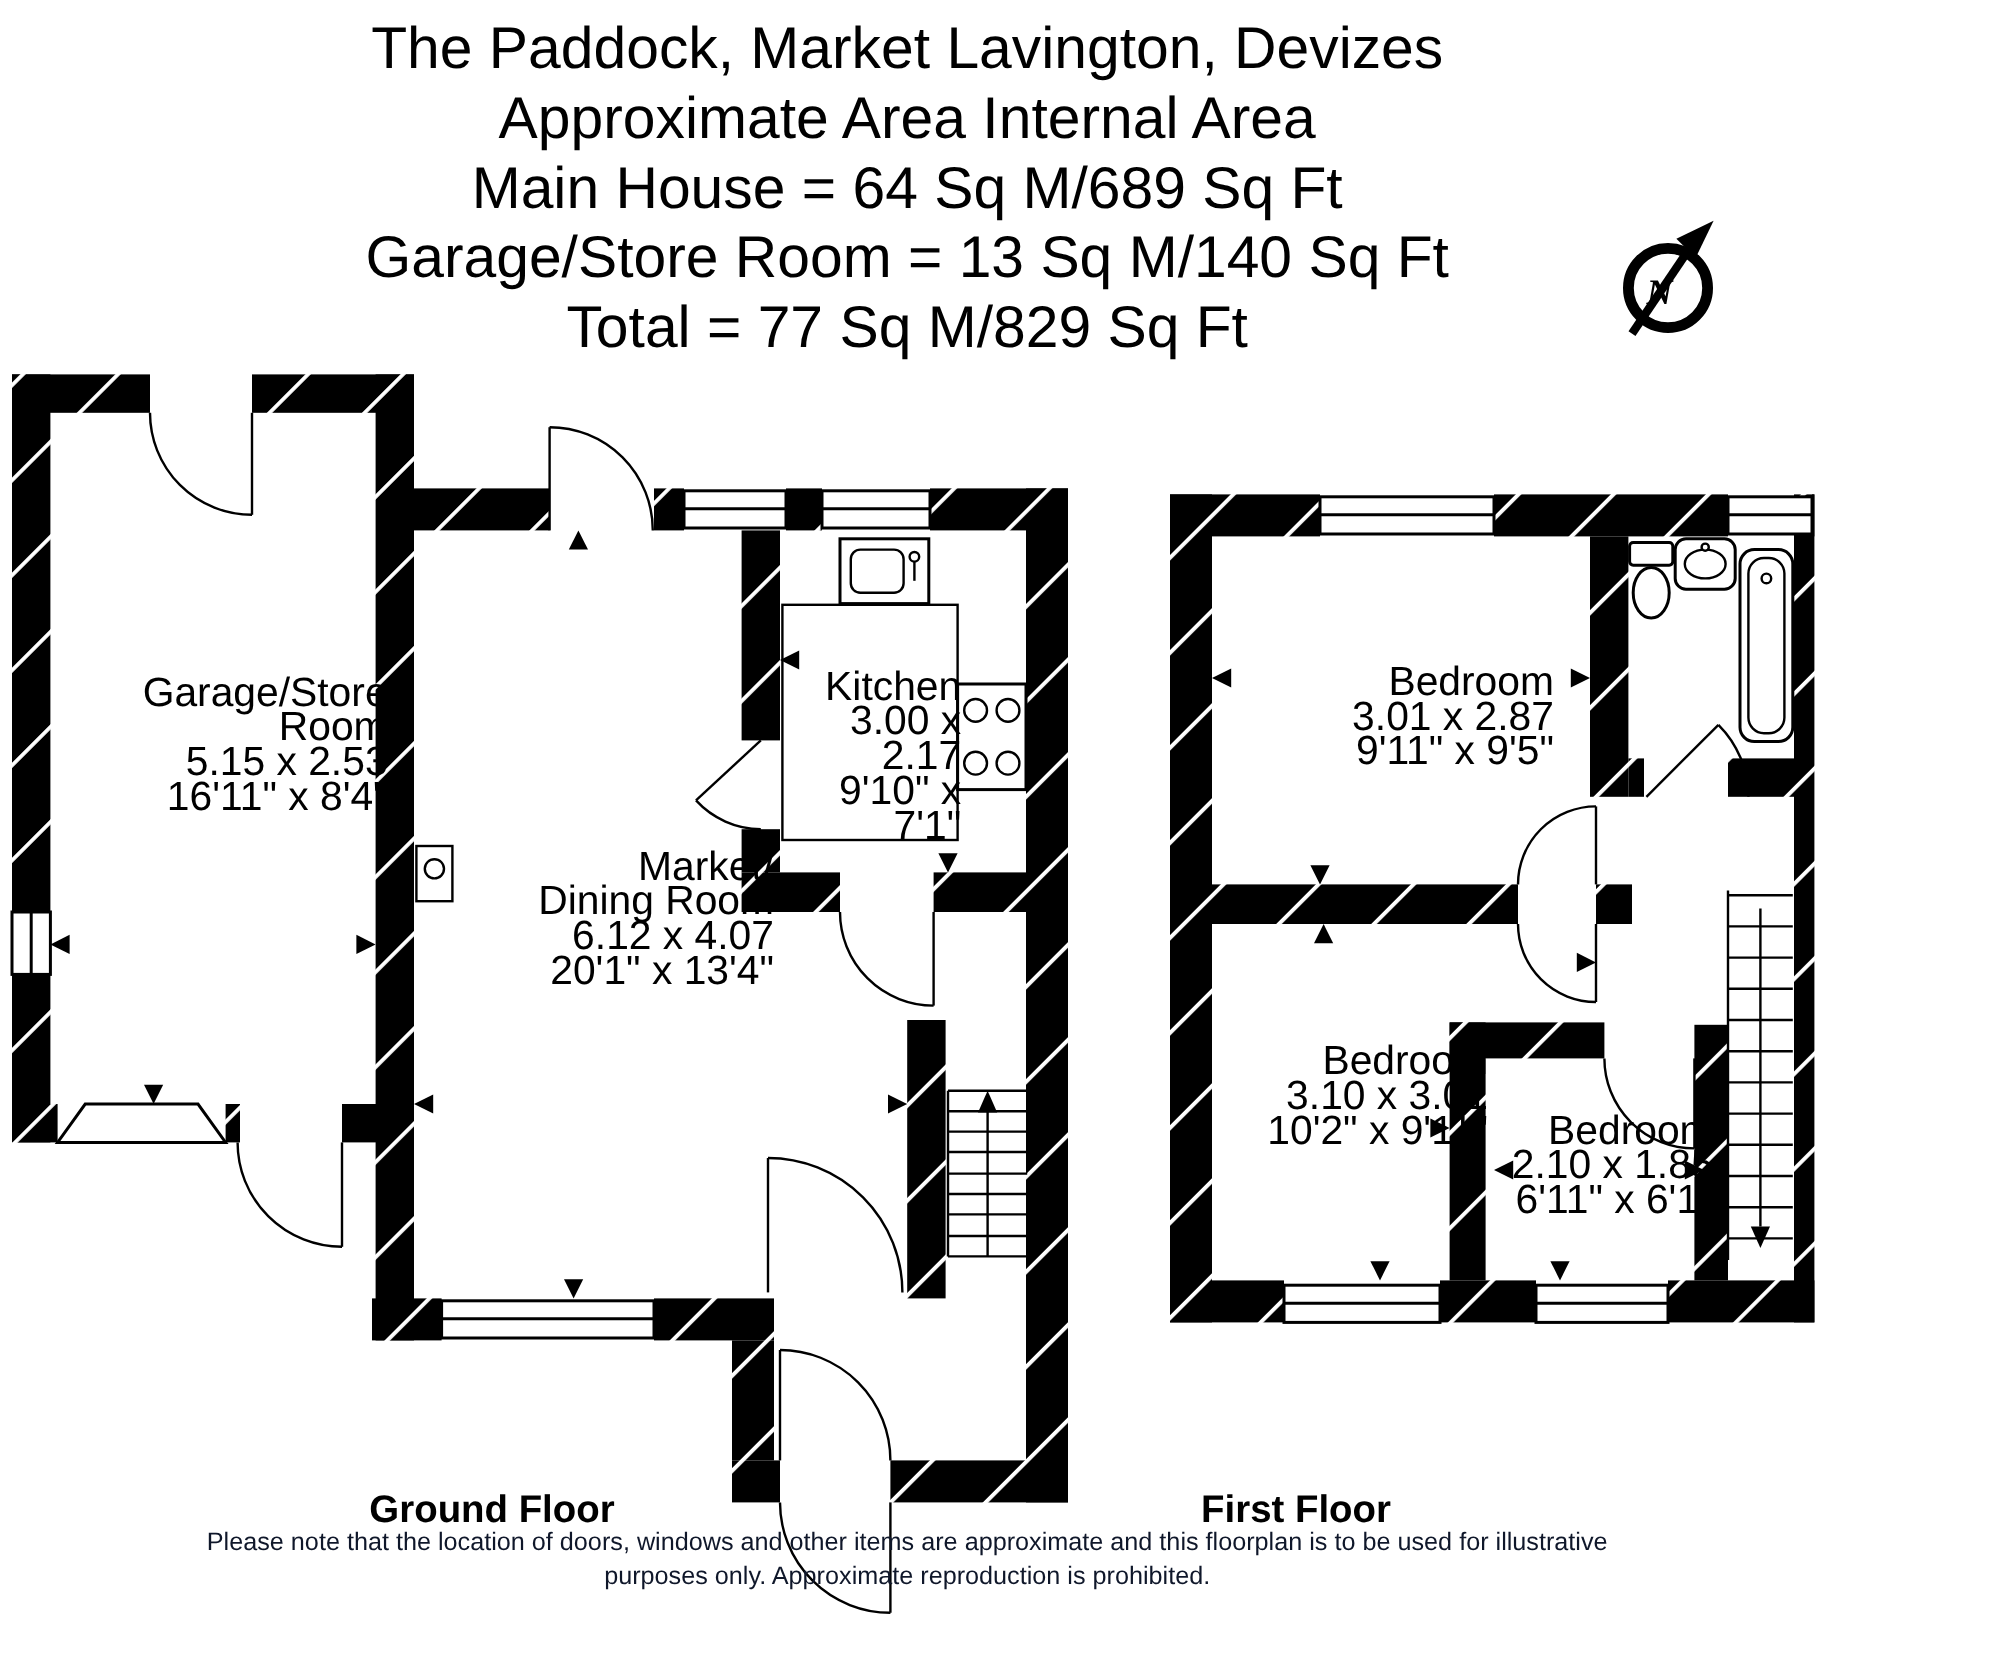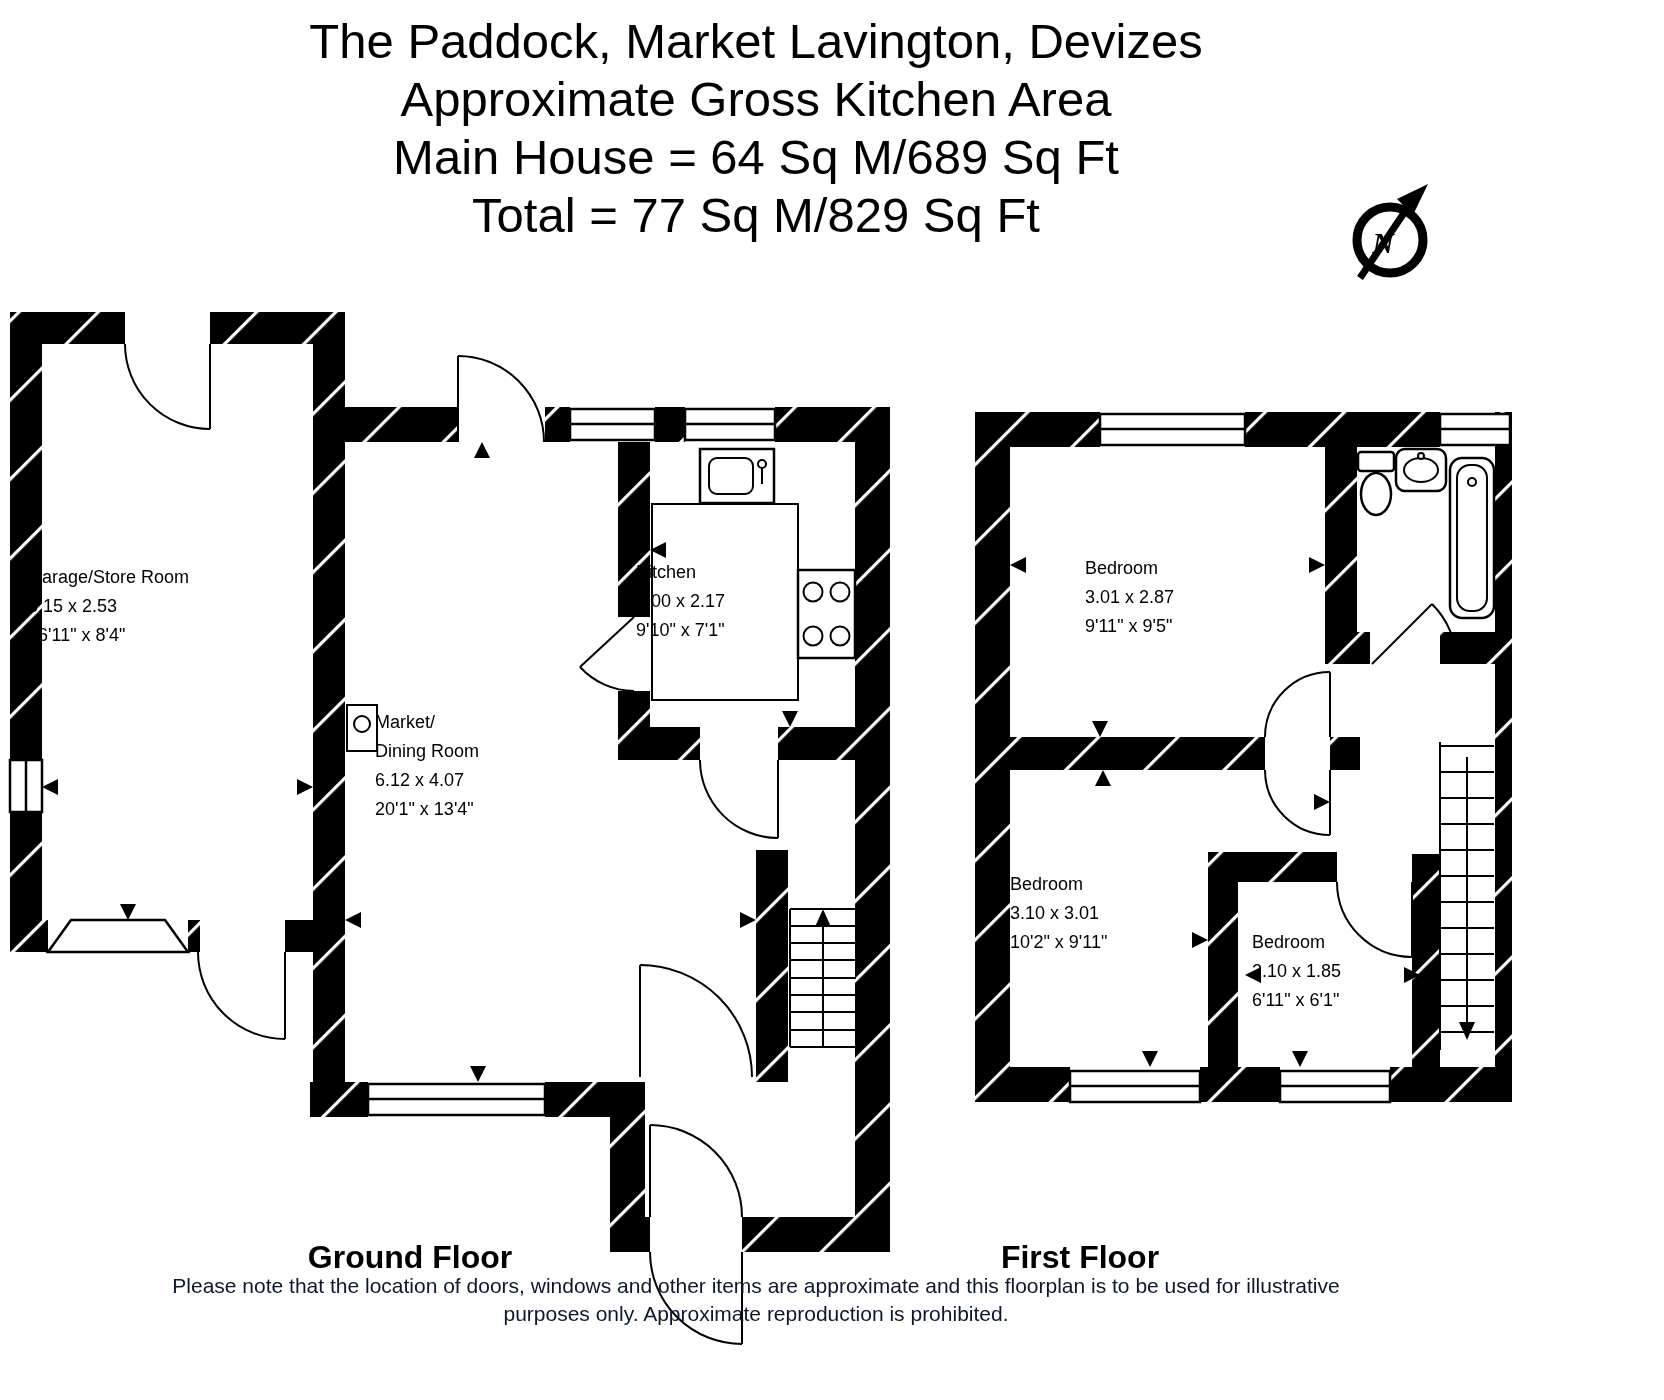--- a/index.html
+++ b/index.html
@@ -1,34 +1,35 @@
 <!DOCTYPE html>
 <html><head>
 <meta charset="utf-8">
 <style>
   html,body{margin:0;padding:0;background:#fff;}
   .canvas{position:relative;width:1512px;height:1400px;background:#fff;color:#000;
           font-family:"Liberation Sans",sans-serif;overflow:hidden;margin-top:12px;}
   .header{position:absolute;top:0;left:0;width:100%;text-align:center;
           font-size:49px;line-height:58px;font-weight:400;}
   .plan{position:absolute;top:0;left:0;}
-  .room-label{position:absolute;text-align:left;font-size:18px;line-height:29px;}
+  .room-label{position:absolute;text-align:right;font-size:34px;line-height:29px;}
   .floor-label{position:absolute;width:340px;text-align:center;font-size:32px;font-weight:700;}
   .footer{position:absolute;top:1260px;left:0;width:100%;text-align:center;
           font-size:21px;line-height:28px;color:#0f172a;}
 </style>
 </head>
 <body>
 
 <div class="canvas">
 
   <div class="header">
     <div>The Paddock, Market Lavington, Devizes</div>
-    <div>Approximate Gross Kitchen Area</div>
+    <div>Approximate Area Internal Area</div>
     <div>Main House = 64 Sq M/689 Sq Ft</div>
+    <div>Garage/Store Room = 13 Sq M/140 Sq Ft</div>
     <div>Total = 77 Sq M/829 Sq Ft</div>
   </div>
 
   <svg class="plan" width="1664" height="1400" viewBox="0 0 1664 1400">
     <defs>
       <pattern id="hatch" width="56" height="56" patternUnits="userSpaceOnUse" patternTransform="rotate(45)">
         <rect width="56" height="56" fill="#000"></rect>
         <rect width="3.2" height="56" fill="#fff"></rect>
       </pattern>
     </defs>

